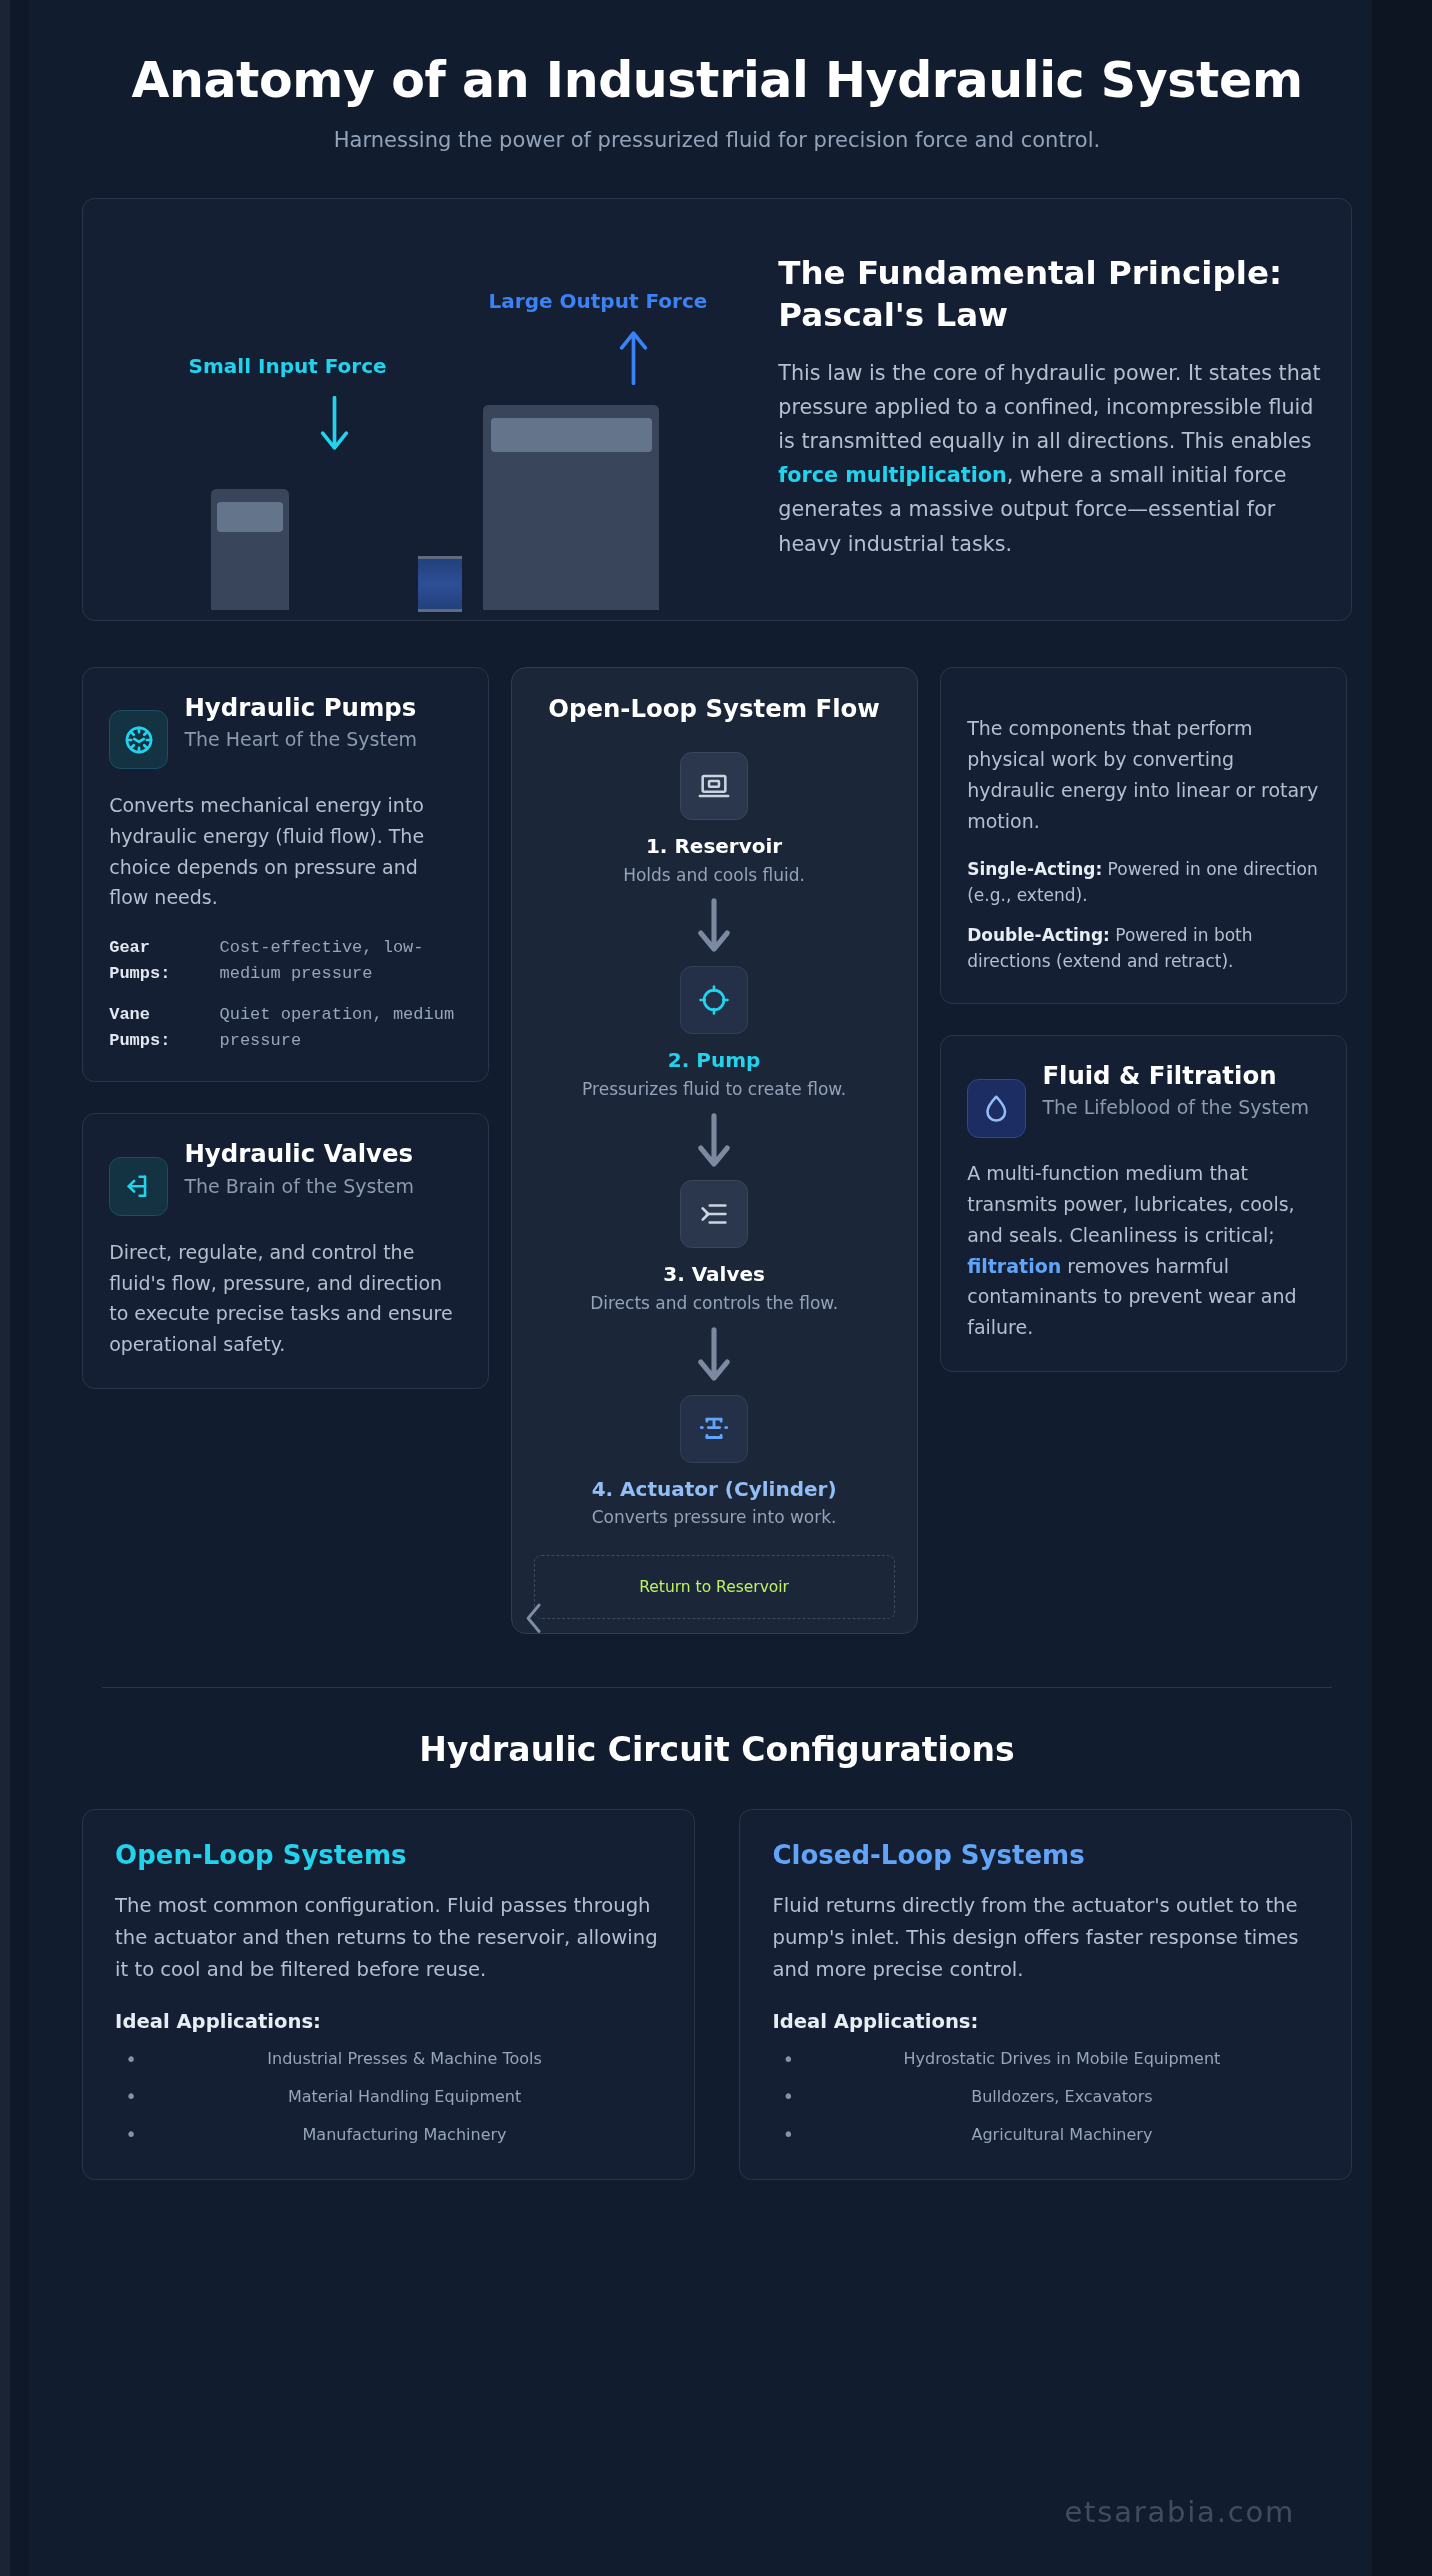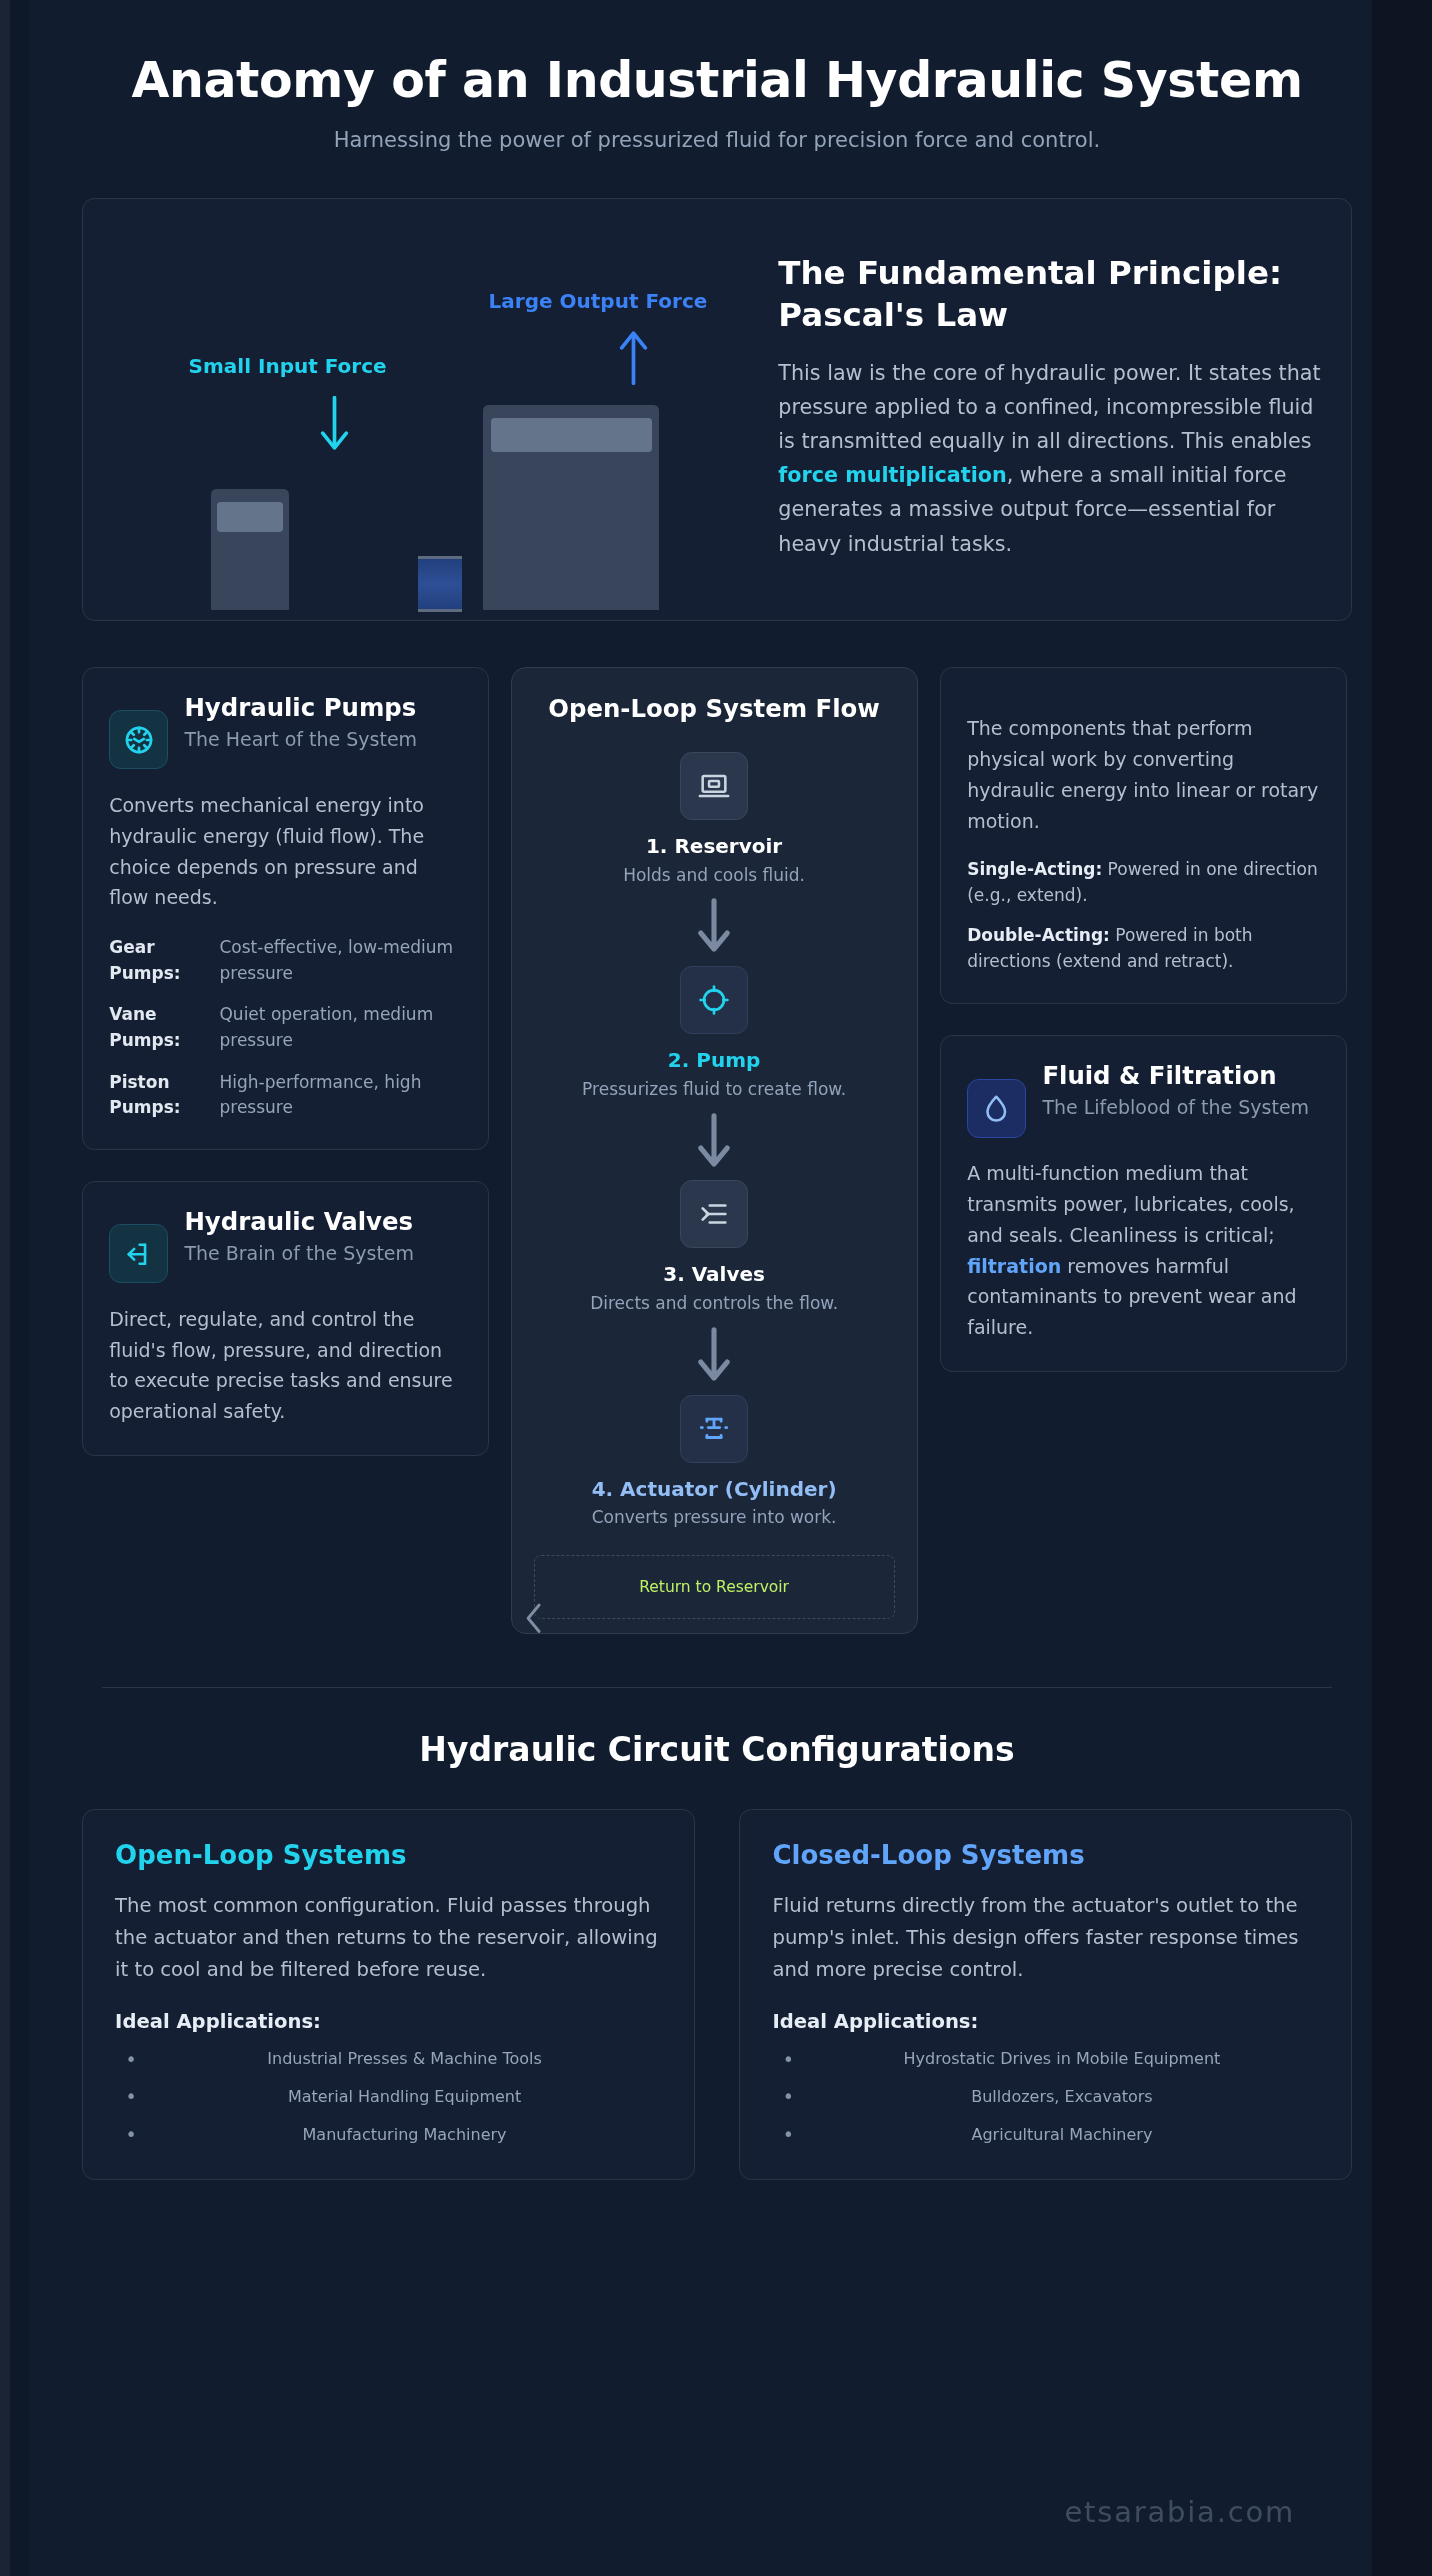--- a/index.html
+++ b/index.html
@@ -162,21 +162,21 @@
   }
   .comp-titles .sub {
     margin-top: 3.7px;
     font-size: 19px; color: #8b9aae; line-height: 1.38; font-weight: 400;
   }
   .comp-body {
     margin-top: 20.7px;
     font-size: 19px; line-height: 1.62; color: #b4c0d0;
   }
   .spec-list { margin-top: 22px; }
-  .spec-row { display: flex; gap: 13.3px; margin-bottom: 16.2px; font-size: 17px; line-height: 1.5; }
+  .spec-row { display: flex; gap: 13.3px; margin-bottom: 16.2px; font-size: 17px; line-height: 1.5; font-family: Liberation Mono, monospace; }
   .spec-row:last-child { margin-bottom: 0; }
   .spec-k { width: 97px; flex: 0 0 97px; font-weight: 700; color: #e2e8f0; }
   .spec-v { color: #97a5b8; }
   .acting { margin-top: 19px; font-size: 17px; line-height: 1.56; color: #b4c0d0; }
   .acting p { margin-bottom: 13.3px; }
   .acting p:last-child { margin-bottom: 0; }
   .acting b { color: #e7edf5; font-weight: 700; text-align: right; }
 
   
   .flow {
@@ -346,24 +346,20 @@
         <div class="comp-body">Converts mechanical energy into hydraulic energy (fluid flow). The choice depends on pressure and flow needs.</div>
         <div class="spec-list">
           <div class="spec-row">
             <div class="spec-k">Gear Pumps:</div>
             <div class="spec-v">Cost-effective, low-medium pressure</div>
           </div>
           <div class="spec-row">
             <div class="spec-k">Vane Pumps:</div>
             <div class="spec-v">Quiet operation, medium pressure</div>
           </div>
-          <div class="spec-row">
-            <div class="spec-k">Piston Pumps:</div>
-            <div class="spec-v">High-performance, high pressure</div>
-          </div>
         </div>
       </div>
 
       <div class="card comp-card">
         <div class="comp-head">
           <div class="icon-box icon-cyan">
             <svg width="32.5" height="32.5" viewBox="0 0 24 24" fill="none" stroke="#22d3ee" stroke-width="1.9" stroke-linecap="round" stroke-linejoin="round">
               <path d="M17 5v14"></path>
               <path d="M17 5h-4M17 19h-4"></path>
               <path d="M17 12H5"></path>

